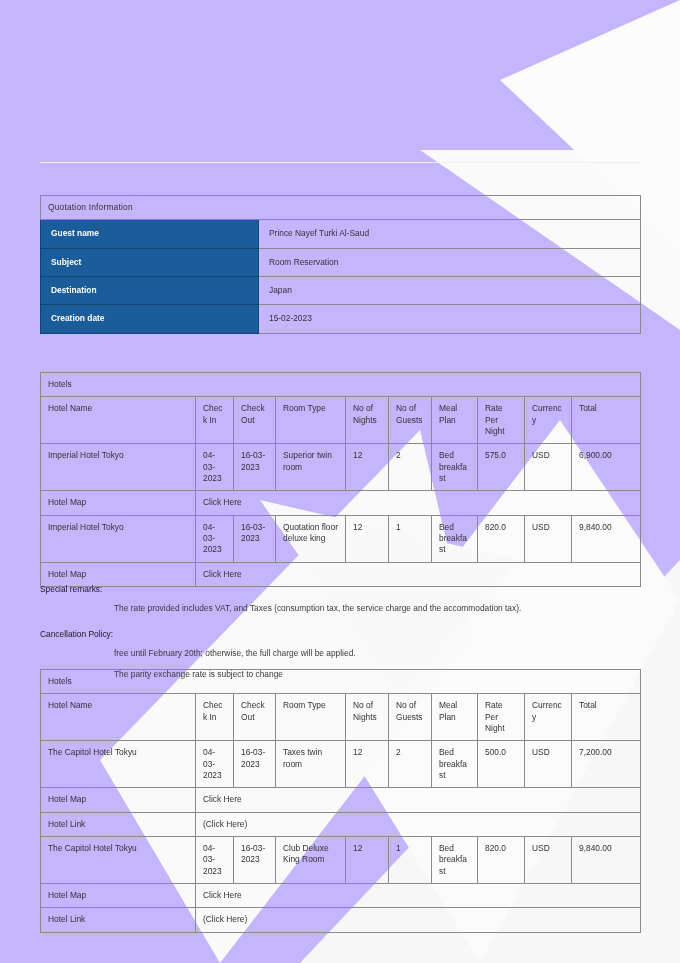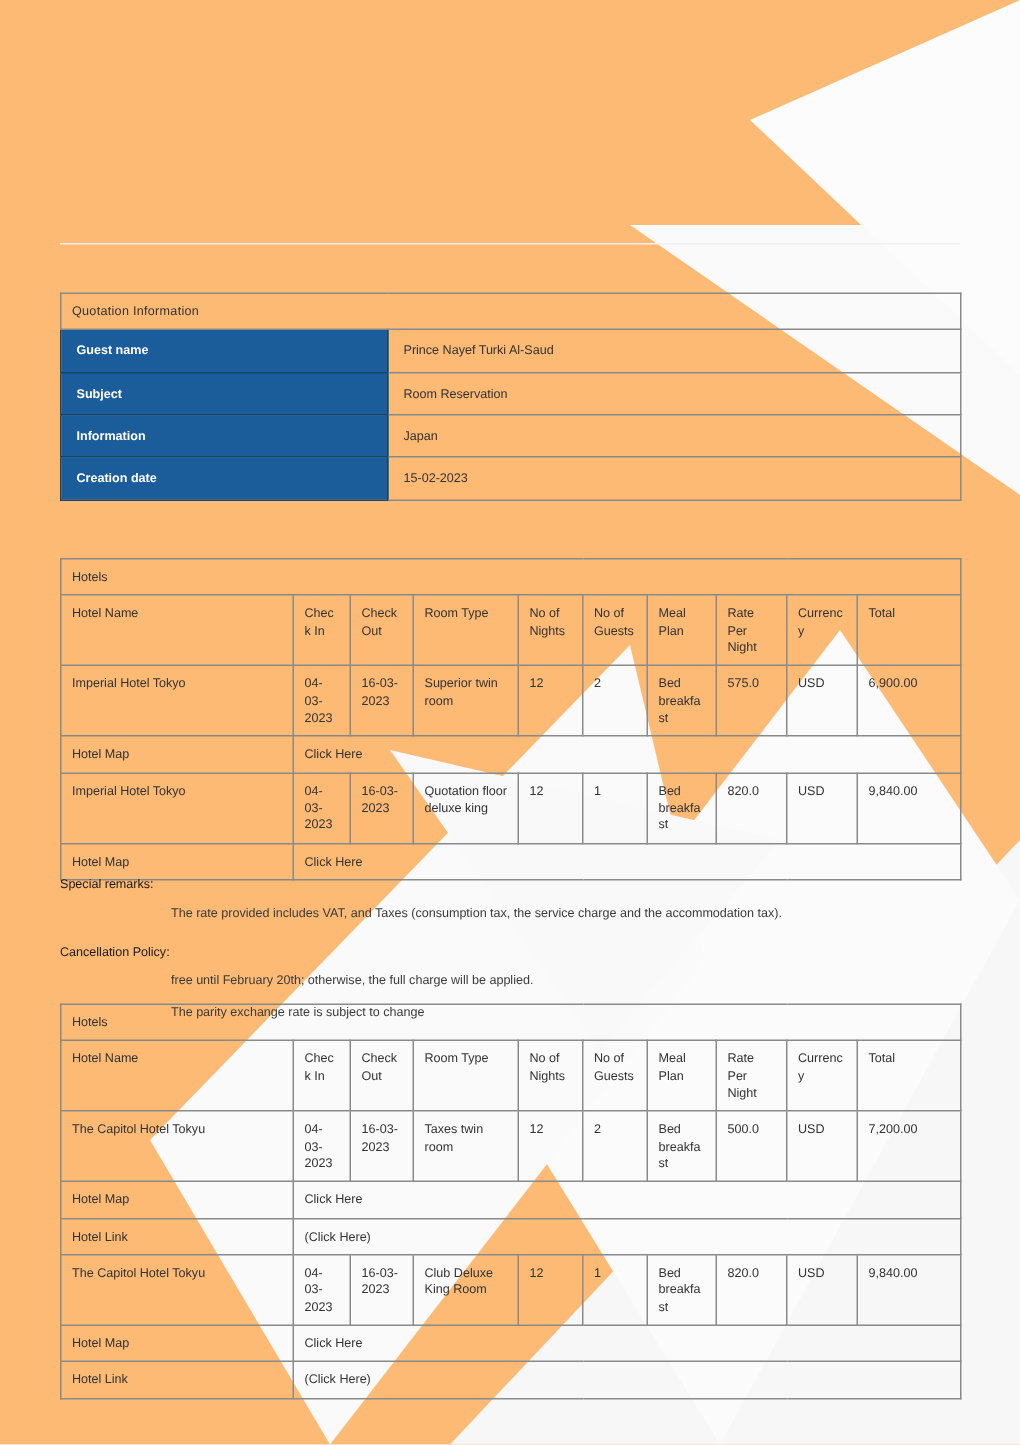--- a/index.html
+++ b/index.html
@@ -5,21 +5,21 @@
   * { box-sizing: border-box; }
   html, body {
     margin: 0; padding: 0;
     width: 680px; height: 963px;
     background: #ffffff;
     font-family: "Liberation Sans", sans-serif;
   }
   #page {
     position: relative;
     width: 680px; height: 963px;
-    background: #fdba74;
+    background: #c4b5fd;
     overflow: hidden;
   }
   
   #watermark {
     position: absolute; inset: 0;
     pointer-events: none;
     z-index: 0;
   }
   #content { position: relative; z-index: 2; }
 
@@ -138,21 +138,21 @@
           </tr>
           <tr>
             <td class="q-label">Guest name</td>
             <td class="q-value">Prince Nayef Turki Al-Saud</td>
           </tr>
           <tr>
             <td class="q-label">Subject</td>
             <td class="q-value">Room Reservation</td>
           </tr>
           <tr>
-            <td class="q-label">Information</td>
+            <td class="q-label">Destination</td>
             <td class="q-value">Japan</td>
           </tr>
           <tr>
             <td class="q-label">Creation date</td>
             <td class="q-value">15-02-2023</td>
           </tr>
         </tbody>
       </table>
     </div>
 

